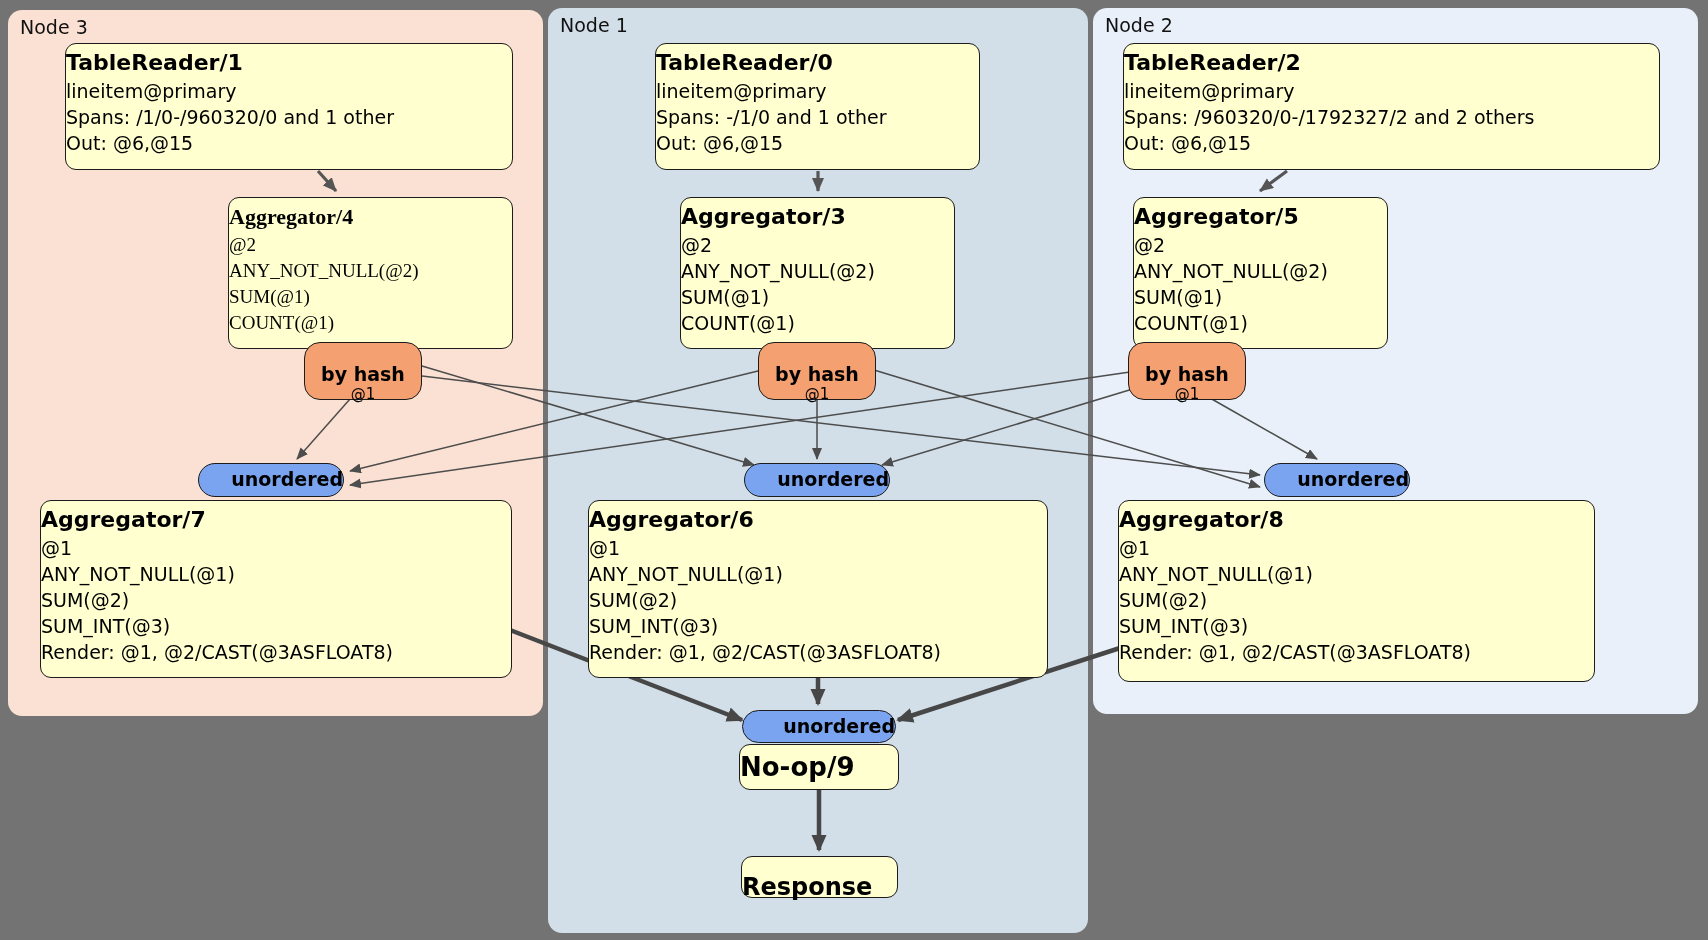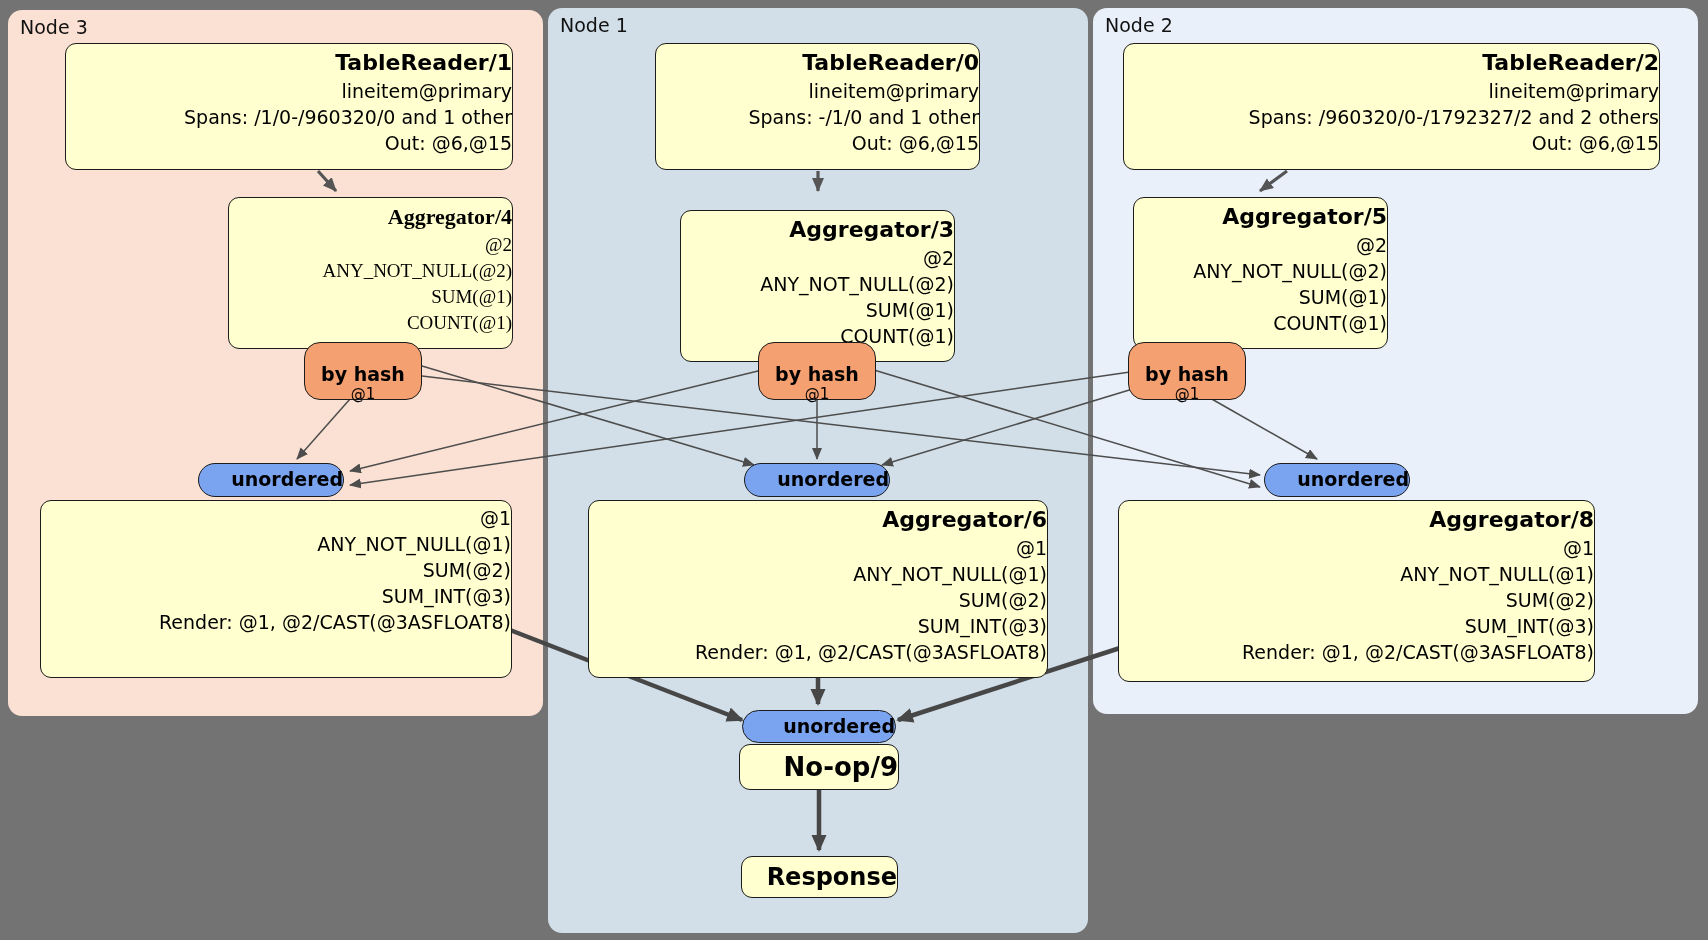--- a/index.html
+++ b/index.html
@@ -21,21 +21,21 @@
     font-size: 19px;
     color: #111;
     white-space: nowrap;
   }
   .edges { position: absolute; left: 0; top: 0; }
   .pbox {
     position: absolute;
     background: var(--box_bg);
     border: 1.5px solid #1c1c1c;
     border-radius: 11px;
-    text-align: right;
+    text-align: left;
     box-sizing: border-box;
     padding-top: 4px;
   }
   .ptitle { font-weight: bold; font-size: 22px; line-height: 30px; white-space: nowrap; }
   .pline  { font-size: 19px; line-height: 26px; white-space: nowrap; }
   .single .ptitle { padding: 0; }
   .router {
     position: absolute;
     background: var(--router_bg);
     border: 1.7px solid #1c1c1c;
@@ -129,35 +129,36 @@
   <div class="router" style="left:304px; top:342px; width:118px; height:58px;">
     <div class="router-label">by hash</div>
     <div class="router-detail">@1</div>
   </div>
 
   <div class="sync" style="left:198px; top:463px; width:146px; height:34px; line-height:31px;">
     <span>unordered</span>
   </div>
 
   <div class="pbox" style="left:40px; top:500px; width:472px; height:178px;">
+    <div class="ptitle">Aggregator/7</div>
     <div class="pline">@1</div>
     <div class="pline">ANY_NOT_NULL(@1)</div>
     <div class="pline">SUM(@2)</div>
     <div class="pline">SUM_INT(@3)</div>
     <div class="pline">Render: @1, @2/CAST(@3ASFLOAT8)</div>
   </div>
 
   <div class="pbox" style="left:655px; top:43px; width:325px; height:127px;">
     <div class="ptitle">TableReader/0</div>
     <div class="pline">lineitem@primary</div>
     <div class="pline">Spans: -/1/0 and 1 other</div>
     <div class="pline">Out: @6,@15</div>
   </div>
 
-  <div class="pbox" style="left:680px; top:210px; width:275px; height:152px;">
+  <div class="pbox" style="left:680px; top:197px; width:275px; height:152px;">
     <div class="ptitle">Aggregator/3</div>
     <div class="pline">@2</div>
     <div class="pline">ANY_NOT_NULL(@2)</div>
     <div class="pline">SUM(@1)</div>
     <div class="pline">COUNT(@1)</div>
   </div>
 
   <div class="router" style="left:758px; top:342px; width:118px; height:58px;">
     <div class="router-label">by hash</div>
     <div class="router-detail">@1</div>
@@ -207,20 +208,20 @@
     <div class="pline">SUM(@2)</div>
     <div class="pline">SUM_INT(@3)</div>
     <div class="pline">Render: @1, @2/CAST(@3ASFLOAT8)</div>
   </div>
 
   <div class="sync" style="left:742px; top:710px; width:154px; height:33px; line-height:30px;">
     <span>unordered</span>
   </div>
 
   <div class="pbox single" style="left:739px; top:744px; width:160px; height:46px; padding-top:0;">
-    <div class="ptitle" style="font-size:26px; line-height:44px;margin-left:33px;">No-op/9</div>
-  </div>
-
-  <div class="pbox single" style="left:741px; top:856px; width:157px; height:42px; padding-top:0;">
+    <div class="ptitle" style="font-size:26px; line-height:44px;">No-op/9</div>
+  </div>
+
+  <div class="pbox single" style="left:741px; top:856px; width:157px; height:42px; padding-top:10px;">
     <div class="ptitle" style="font-size:24px; line-height:40px;">Response</div>
   </div>
 
 </div>
 
 </body></html>

